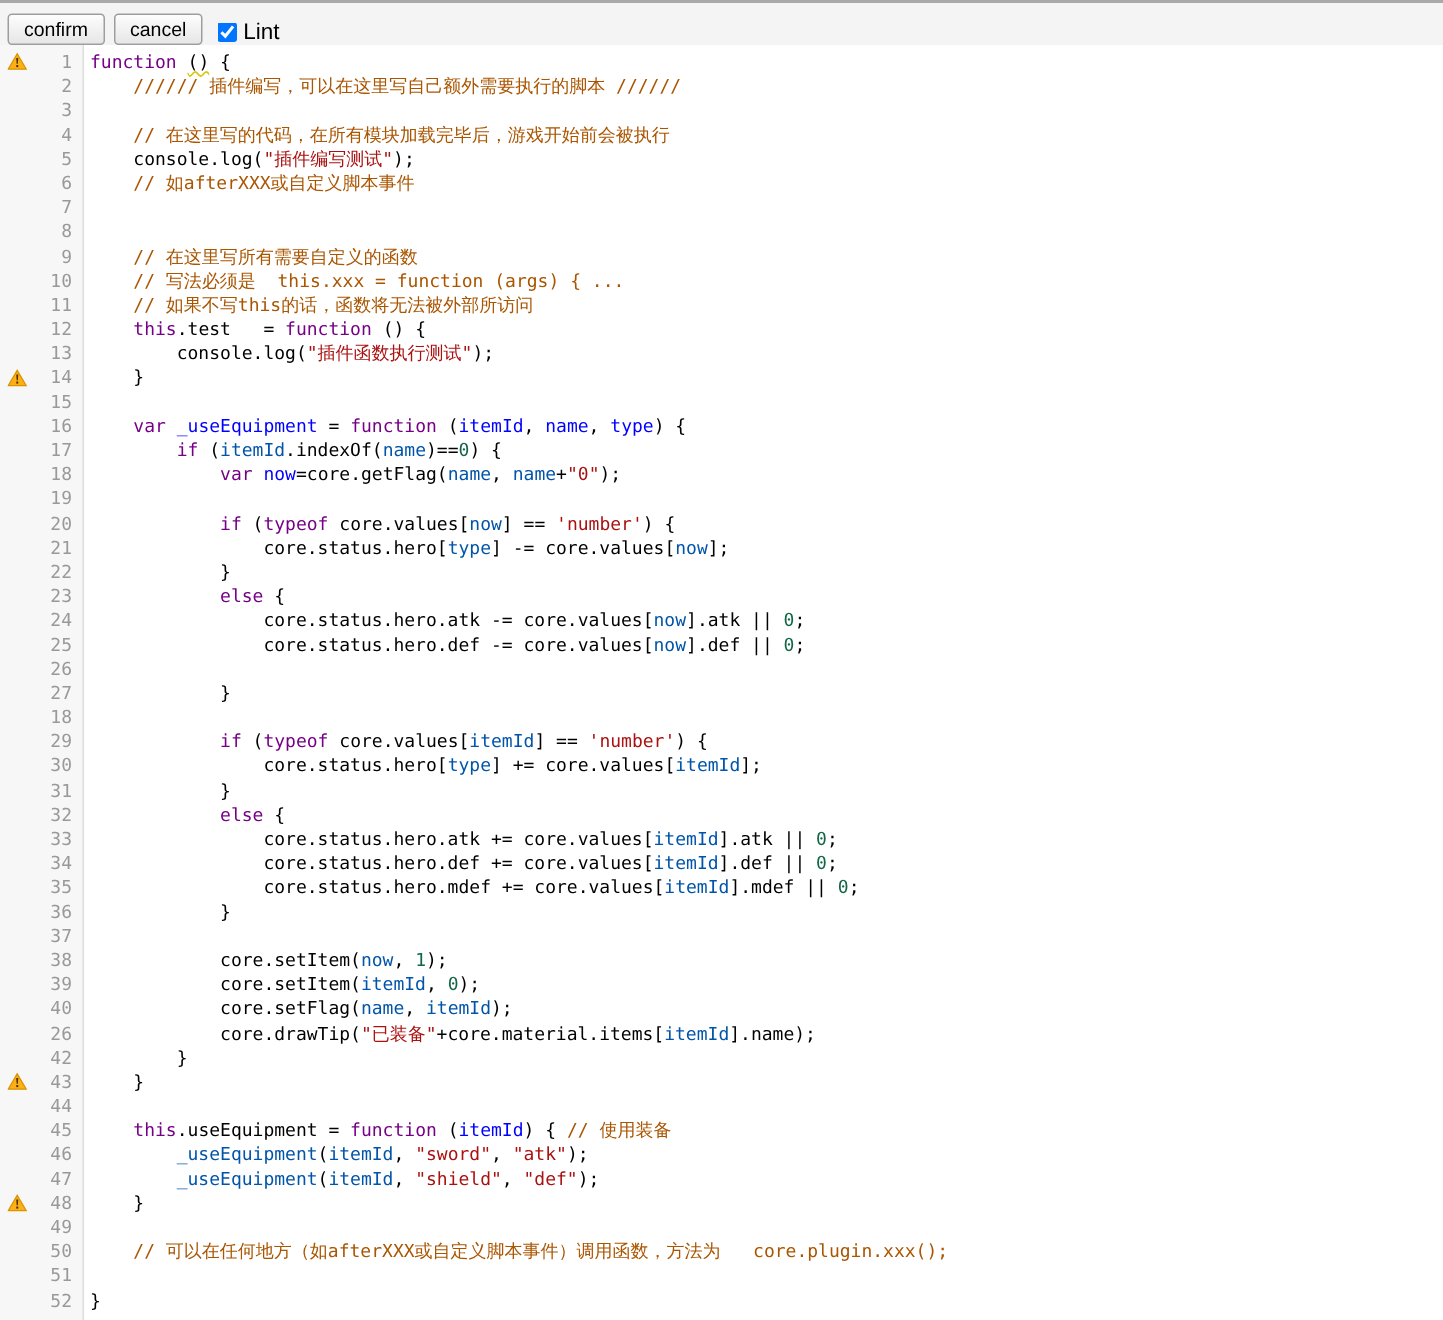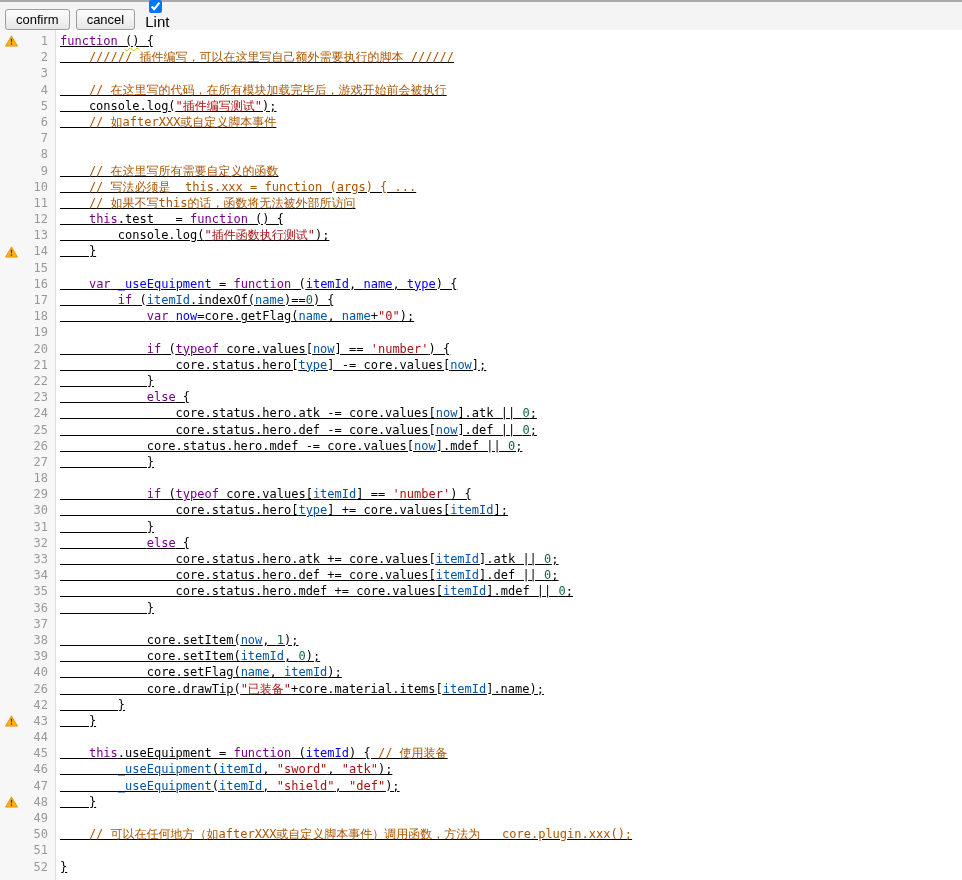--- a/index.html
+++ b/index.html
@@ -14,21 +14,21 @@
     display:flex;align-items:flex-end;box-sizing:content-box;
   }
   .btn{
     font-family:"Liberation Sans", sans-serif;font-size:13px;color:#000;
     background:linear-gradient(#fdfdfd,#e6e6e6);
     border:1px solid #9d9d9d;border-radius:3px;
     padding:2px 10px;margin-left:6px;height:21px;line-height:15px;
     cursor:pointer;
   }
   .btn:first-child{margin-left:5px;}
-  .lint-wrap{display:flex;align-items:center;margin-left:10px;flex-direction:column;}
+  .lint-wrap{display:flex;align-items:center;margin-left:10px;}
   .lint-wrap input{width:13px;height:13px;margin:0 4px 0 0;}
   .lint-label{font-size:15px;color:#000;}
   
   .editor{
     position:relative;height:850px;background:#fff;
     font-family:"DejaVu Sans Mono","Liberation Mono",monospace;
     font-size:12px;line-height:16.2px;
     padding-top:3px;box-sizing:border-box;
   }
   .gutterbg{
@@ -36,21 +36,21 @@
     background:#f7f7f7;border-right:1px solid #ddd;
   }
   .row{position:relative;display:flex;height:16.2px;white-space:pre;}
   .marker{
     width:26px;flex:0 0 26px;display:inline-flex;align-items:center;
     padding-left:5px;box-sizing:border-box;
   }
   .lnum{
     width:22px;flex:0 0 22px;text-align:right;color:#999;
   }
-  .code{padding-left:12px;color:#000;text-decoration:underline;}
+  .code{padding-left:12px;color:#000;}
   .tk-k{color:var(--c-keyword,#708);}
   .tk-d{color:var(--c-def,#00f);}
   .tk-v{color:var(--c-var2,#05a);}
   .tk-s{color:var(--c-string,#a11);}
   .tk-c{color:var(--c-comment,#a50);}
   .tk-n{color:var(--c-number,#164);}
   .tk-p{color:var(--c-plain,#000);}
   .tk-w{
     color:var(--c-plain,#000);
     text-decoration:underline wavy #d9c400;
@@ -97,21 +97,21 @@
     <div class="row"><span class="marker"></span><span class="lnum">16</span><span class="code"><span class="tk-p">    </span><span class="tk-k">var</span><span class="tk-p"> </span><span class="tk-d">_useEquipment</span><span class="tk-p"> = </span><span class="tk-k">function</span><span class="tk-p"> (</span><span class="tk-d">itemId</span><span class="tk-p">, </span><span class="tk-d">name</span><span class="tk-p">, </span><span class="tk-d">type</span><span class="tk-p">) {</span></span></div>
     <div class="row"><span class="marker"></span><span class="lnum">17</span><span class="code"><span class="tk-p">        </span><span class="tk-k">if</span><span class="tk-p"> (</span><span class="tk-v">itemId</span><span class="tk-p">.indexOf(</span><span class="tk-v">name</span><span class="tk-p">)==</span><span class="tk-n">0</span><span class="tk-p">) {</span></span></div>
     <div class="row"><span class="marker"></span><span class="lnum">18</span><span class="code"><span class="tk-p">            </span><span class="tk-k">var</span><span class="tk-p"> </span><span class="tk-d">now</span><span class="tk-p">=core.getFlag(</span><span class="tk-v">name</span><span class="tk-p">, </span><span class="tk-v">name</span><span class="tk-p">+</span><span class="tk-s">"0"</span><span class="tk-p">);</span></span></div>
     <div class="row"><span class="marker"></span><span class="lnum">19</span><span class="code"></span></div>
     <div class="row"><span class="marker"></span><span class="lnum">20</span><span class="code"><span class="tk-p">            </span><span class="tk-k">if</span><span class="tk-p"> (</span><span class="tk-k">typeof</span><span class="tk-p"> core.values[</span><span class="tk-v">now</span><span class="tk-p">] == </span><span class="tk-s">'number'</span><span class="tk-p">) {</span></span></div>
     <div class="row"><span class="marker"></span><span class="lnum">21</span><span class="code"><span class="tk-p">                core.status.hero[</span><span class="tk-v">type</span><span class="tk-p">] -= core.values[</span><span class="tk-v">now</span><span class="tk-p">];</span></span></div>
     <div class="row"><span class="marker"></span><span class="lnum">22</span><span class="code"><span class="tk-p">            }</span></span></div>
     <div class="row"><span class="marker"></span><span class="lnum">23</span><span class="code"><span class="tk-p">            </span><span class="tk-k">else</span><span class="tk-p"> {</span></span></div>
     <div class="row"><span class="marker"></span><span class="lnum">24</span><span class="code"><span class="tk-p">                core.status.hero.atk -= core.values[</span><span class="tk-v">now</span><span class="tk-p">].atk || </span><span class="tk-n">0</span><span class="tk-p">;</span></span></div>
     <div class="row"><span class="marker"></span><span class="lnum">25</span><span class="code"><span class="tk-p">                core.status.hero.def -= core.values[</span><span class="tk-v">now</span><span class="tk-p">].def || </span><span class="tk-n">0</span><span class="tk-p">;</span></span></div>
-    <div class="row"><span class="marker"></span><span class="lnum">26</span><span class="code"><span class="tk-p">            core.status.hero.mdef -= core.values[</span><span class="tk-v">now</span><span class="tk-p">].mdef || </span><span class="tk-n">0</span><span class="tk-p">;</span></span></div>
+    <div class="row"><span class="marker"></span><span class="lnum">26</span></div>
     <div class="row"><span class="marker"></span><span class="lnum">27</span><span class="code"><span class="tk-p">            }</span></span></div>
     <div class="row"><span class="marker"></span><span class="lnum">18</span><span class="code"></span></div>
     <div class="row"><span class="marker"></span><span class="lnum">29</span><span class="code"><span class="tk-p">            </span><span class="tk-k">if</span><span class="tk-p"> (</span><span class="tk-k">typeof</span><span class="tk-p"> core.values[</span><span class="tk-v">itemId</span><span class="tk-p">] == </span><span class="tk-s">'number'</span><span class="tk-p">) {</span></span></div>
     <div class="row"><span class="marker"></span><span class="lnum">30</span><span class="code"><span class="tk-p">                core.status.hero[</span><span class="tk-v">type</span><span class="tk-p">] += core.values[</span><span class="tk-v">itemId</span><span class="tk-p">];</span></span></div>
     <div class="row"><span class="marker"></span><span class="lnum">31</span><span class="code"><span class="tk-p">            }</span></span></div>
     <div class="row"><span class="marker"></span><span class="lnum">32</span><span class="code"><span class="tk-p">            </span><span class="tk-k">else</span><span class="tk-p"> {</span></span></div>
     <div class="row"><span class="marker"></span><span class="lnum">33</span><span class="code"><span class="tk-p">                core.status.hero.atk += core.values[</span><span class="tk-v">itemId</span><span class="tk-p">].atk || </span><span class="tk-n">0</span><span class="tk-p">;</span></span></div>
     <div class="row"><span class="marker"></span><span class="lnum">34</span><span class="code"><span class="tk-p">                core.status.hero.def += core.values[</span><span class="tk-v">itemId</span><span class="tk-p">].def || </span><span class="tk-n">0</span><span class="tk-p">;</span></span></div>
     <div class="row"><span class="marker"></span><span class="lnum">35</span><span class="code"><span class="tk-p">                core.status.hero.mdef += core.values[</span><span class="tk-v">itemId</span><span class="tk-p">].mdef || </span><span class="tk-n">0</span><span class="tk-p">;</span></span></div>
     <div class="row"><span class="marker"></span><span class="lnum">36</span><span class="code"><span class="tk-p">            }</span></span></div>

